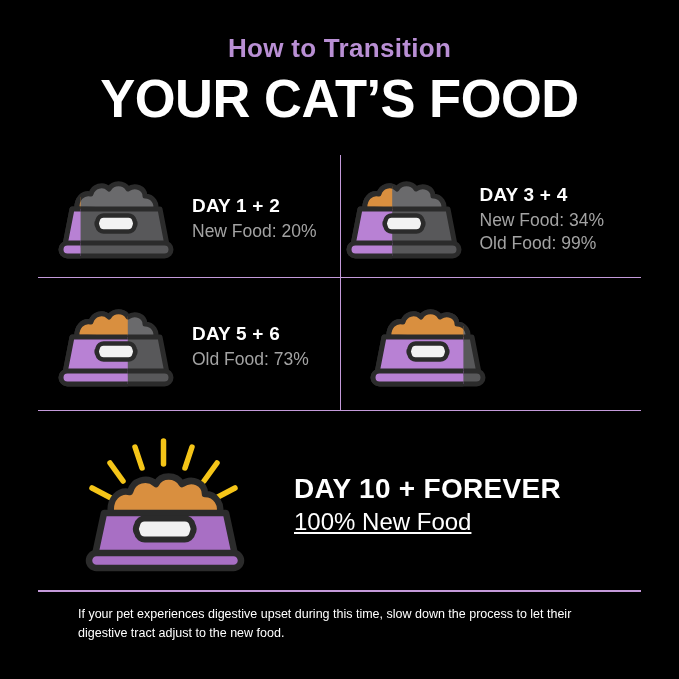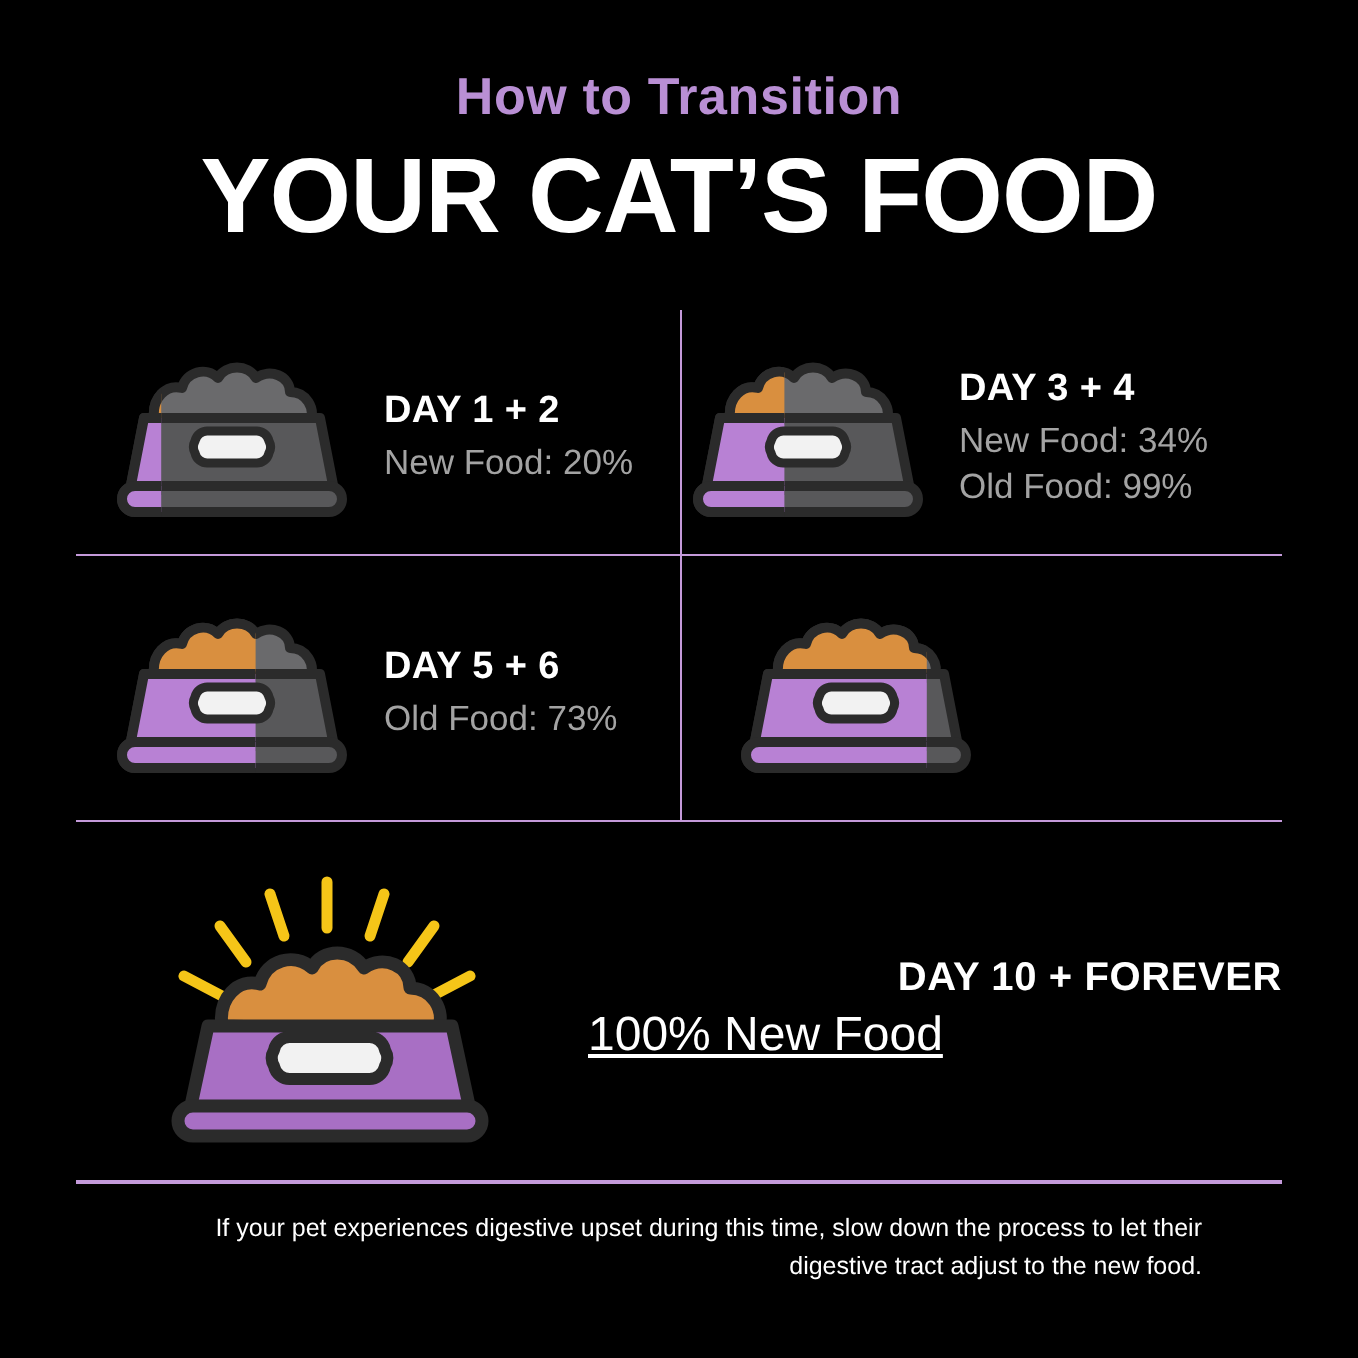--- a/index.html
+++ b/index.html
@@ -147,42 +147,41 @@
     display: flex;
     justify-content: center;
     align-items: center;
   }
   .finale-text {
     flex: 1 1 auto;
     padding-left: 6px;
     color: #ffffff;
   }
   .finale-day {
-    font-size: 20px;
+    font-size: 28px;
     font-weight: 700;
     letter-spacing: 0.3px;
     margin: 0 0 3px 0;
     color: #ffffff;
-    text-align: right;
   }
   .finale-sub {
     font-size: 24px;
     font-weight: 400;
     margin: 0;
     color: #ffffff;
     text-decoration: underline;
   }
 
   
   .footer {
     position: absolute;
     top: 605px;
     left: 78px;
     width: 523px;
-    text-align: right;
+    text-align: left;
   }
   .footer-note {
     margin: 0;
     font-size: 12.5px;
     font-weight: 400;
     line-height: 1.5;
     color: #ffffff;
   }
 
   svg { display: block; }

